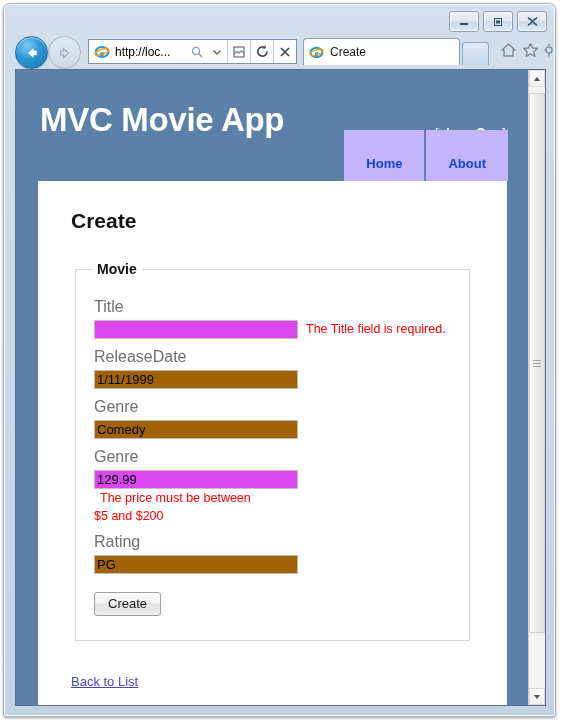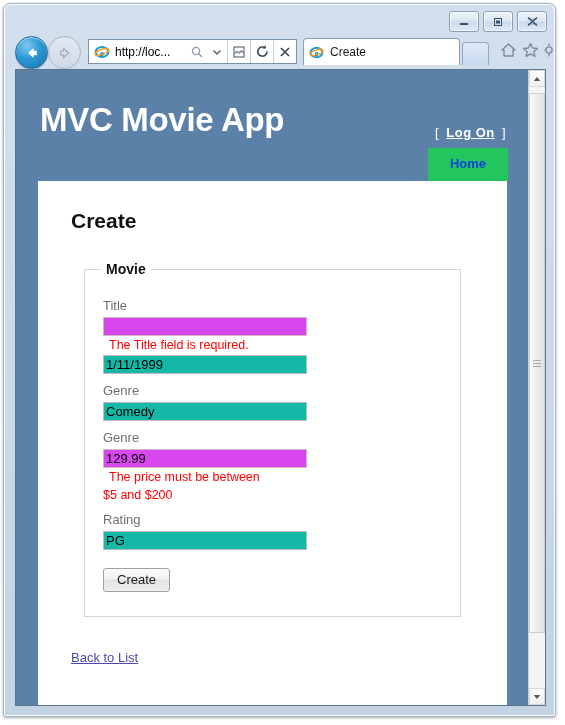--- a/index.html
+++ b/index.html
@@ -220,69 +220,69 @@
     letter-spacing: -0.3px;
   }
   .main-menu {
     position: absolute;
     right: 21px;
     bottom: 0;
     display: flex;
     gap: 2px;
   }
   .menu-item {
-    background: #22c55e;
+    background: #c4b5fd;
     color: #1144dd;
     font-size: 13px;
     font-weight: bold;
-    padding: 8px 22px 10px 22px;
+    padding: 26px 22px 10px 22px;
     text-decoration: none;
     display: block;
   }
 
   .content-wrapper {
     margin: 0 22px;
     background: #ffffff;
     min-height: 524px;
     padding: 28px 30px 24px 30px;
     box-sizing: border-box;
   }
   .page-heading {
     font-size: 21px;
     font-weight: bold;
     color: #111111;
     margin: 0 0 28px 3px;
   }
   fieldset.movie-fieldset {
     border: 1px solid #d6d6d6;
-    margin: 16px;
+    margin: 7px;
     padding: 12px 16px 24px 16px;
     box-sizing: border-box;
   }
   fieldset.movie-fieldset legend {
     font-size: 14px;
     font-weight: bold;
     color: #111111;
     padding: 0 5px;
   }
   .field-label {
-    font-size: 13px;
+    font-size: 16px;
     color: #6f6f6f;
     margin: 9px 0 4px 2px;
   }
   .field-row {
     display: flex;
     align-items: flex-end;
     flex-wrap: wrap;
   }
   .text-input {
     width: 204px;
     height: 19px;
     border: 1px solid #bcbcbc;
-    background: #14b8a6;
+    background: #a16207;
     font-size: 13px;
     font-family: "Liberation Sans", sans-serif;
     color: #000000;
     padding: 1px 2px;
     box-sizing: border-box;
     margin-left: 2px;
   }
   .text-input.input-error {
     background: #d946ef;
     border-color: #cdbcbc;
@@ -482,35 +482,37 @@
 
       <div class="site-header">
         <div class="logon-area">
           <span>[</span>
           <a href="#">Log On</a>
           <span>]</span>
         </div>
         <div class="site-title">MVC Movie App</div>
         <div class="main-menu">
           <a class="menu-item" href="#">Home</a>
+          <a class="menu-item" href="#">About</a>
         </div>
       </div>
 
       <div class="content-wrapper">
         <h1 class="page-heading">Create</h1>
 
         <fieldset class="movie-fieldset">
           <legend>Movie</legend>
 
           <div class="field-label">Title</div>
           <div class="field-row">
             <input class="text-input input-error" type="text" value="" style="">
             <span class="field-error">The Title field is required.</span>
           </div>
 
+          <div class="field-label">ReleaseDate</div>
           <div class="field-row">
             <input class="text-input" type="text" value="1/11/1999" style="">
           </div>
 
           <div class="field-label">Genre</div>
           <div class="field-row">
             <input class="text-input" type="text" value="Comedy" style="">
           </div>
 
           <div class="field-label">Genre</div>

